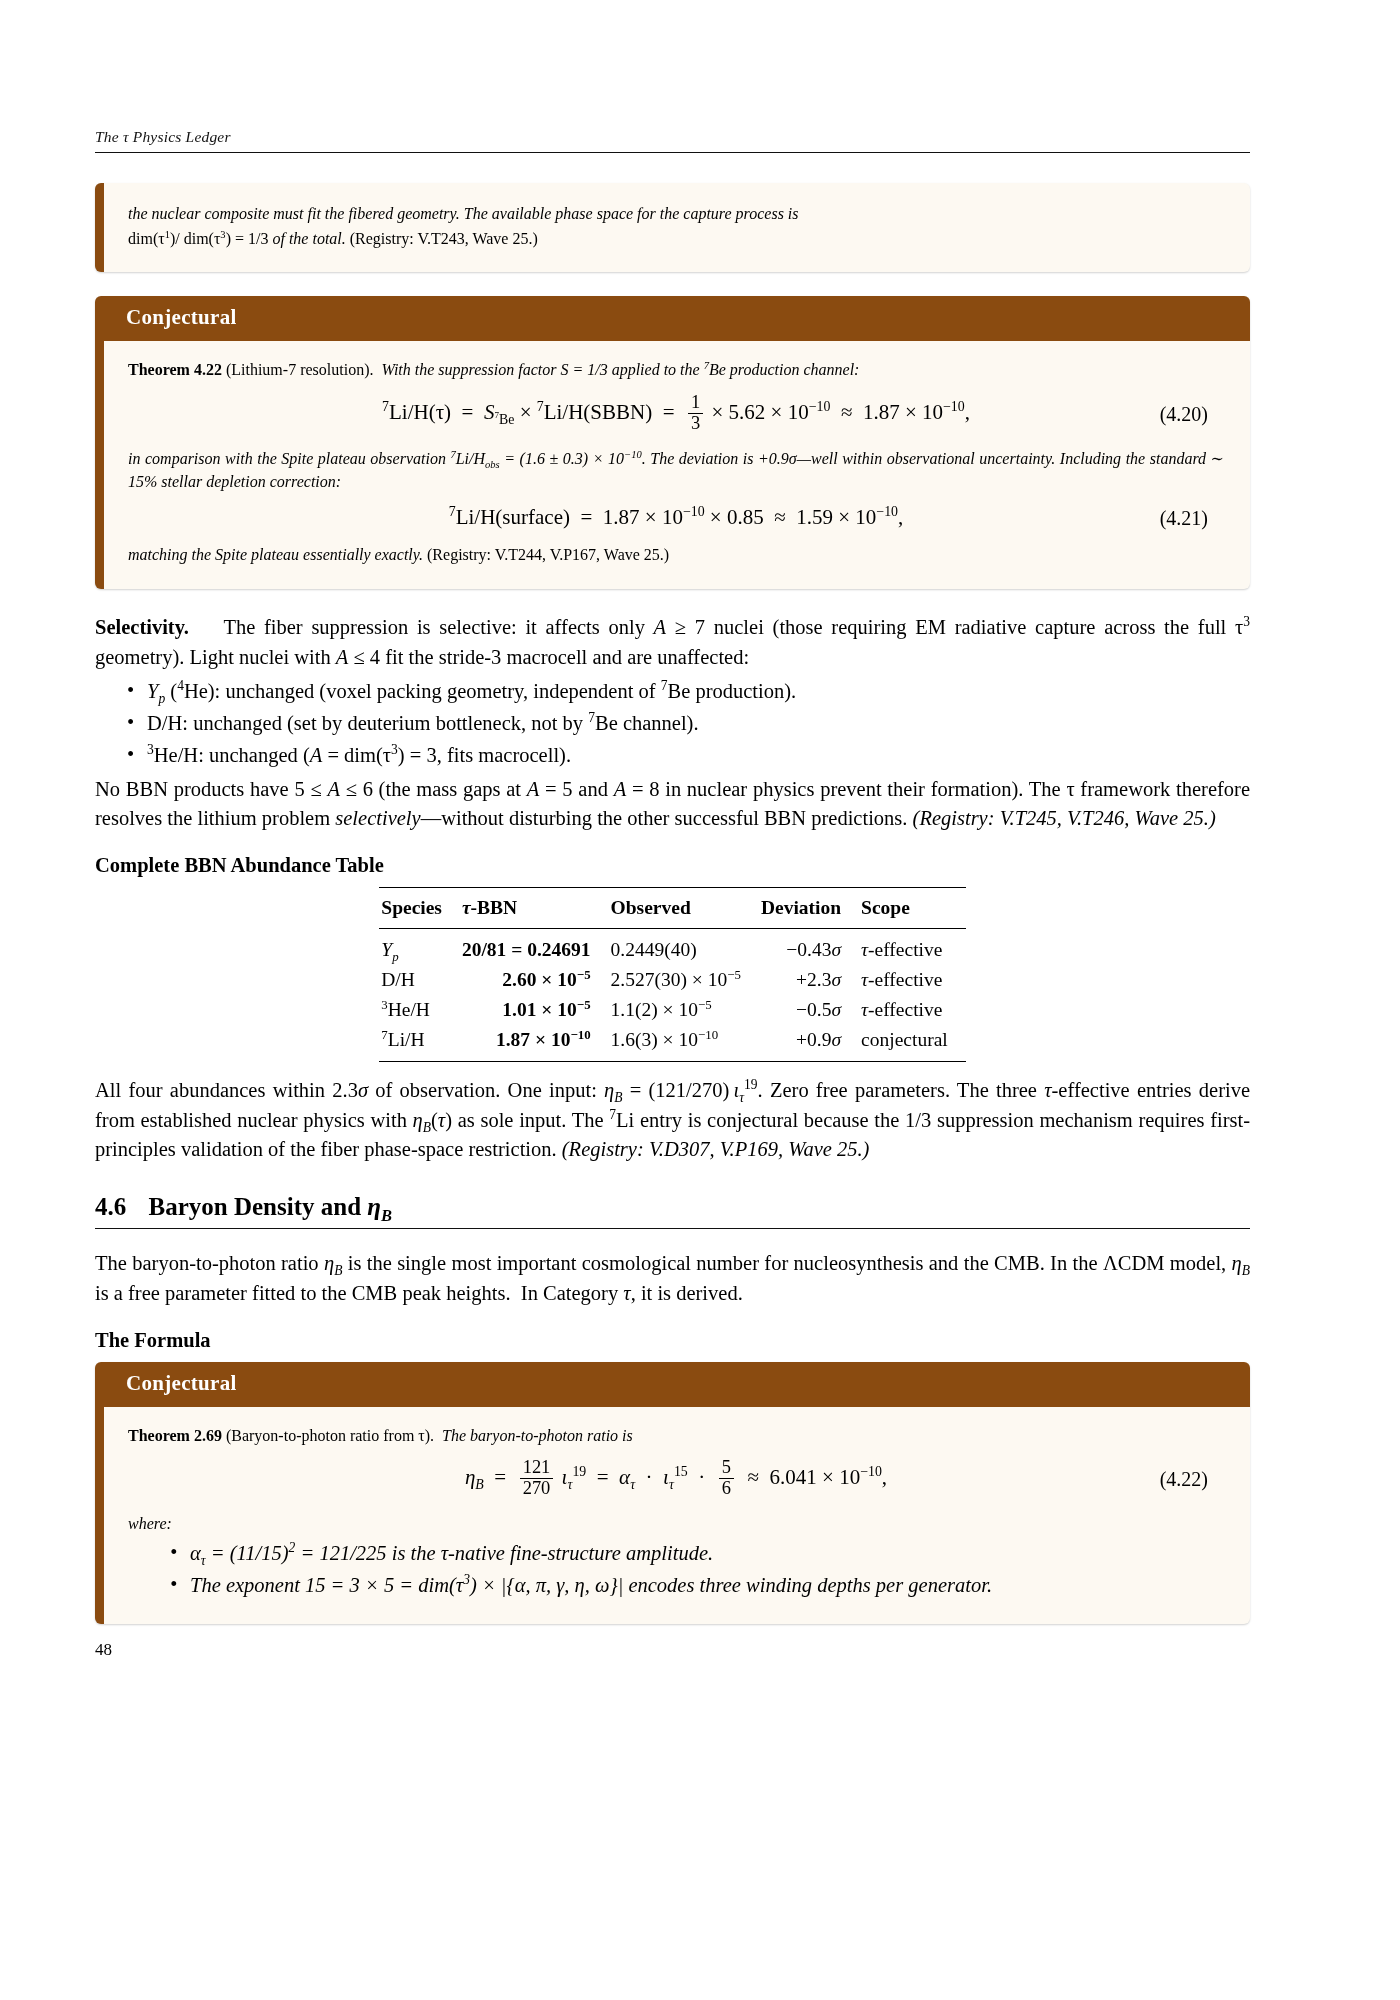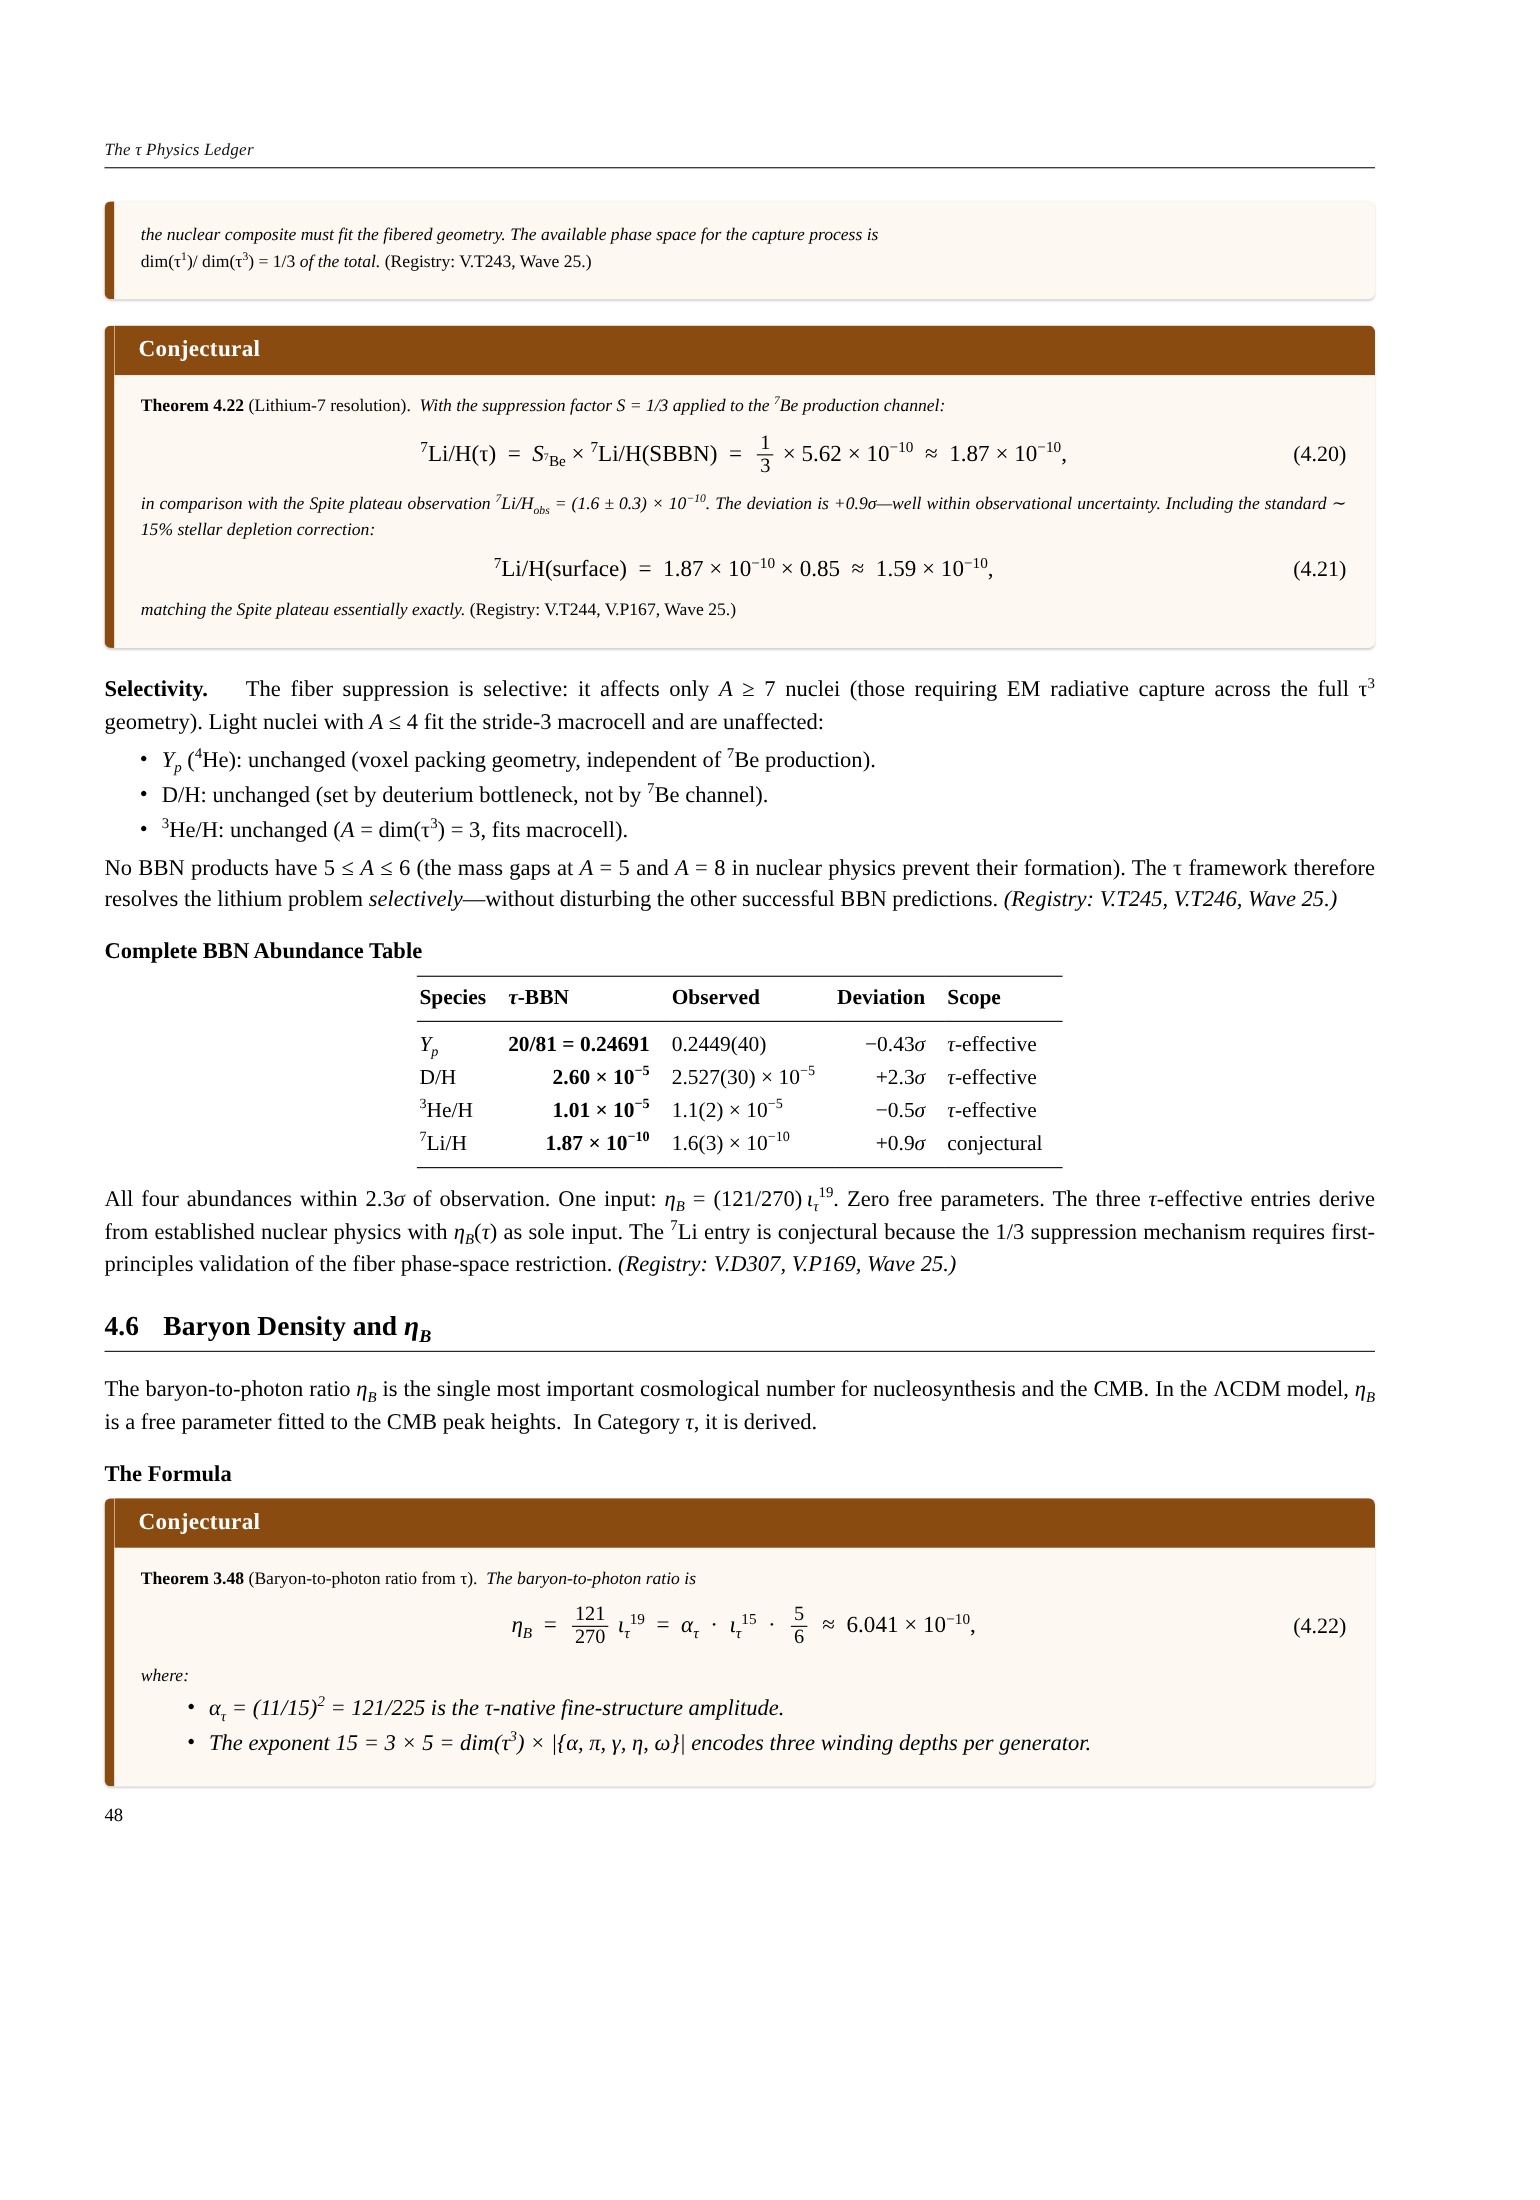--- a/index.html
+++ b/index.html
@@ -83,21 +83,21 @@
   .bd { font-weight: bold; }
 
   .eq-block {
     text-align: center;
     margin: 12px 0 14px 0;
     position: relative;
     font-size: 21px;
   }
   .eq-tag {
     position: absolute;
-    right: 0;
+    right: 16px;
     top: 50%;
     transform: translateY(-50%);
     font-size: 20px;
   }
   .frac {
     display: inline-block;
     vertical-align: middle;
     text-align: center;
     font-size: 0.88em;
     line-height: 1.05;
@@ -335,21 +335,21 @@
     <p class="para">
       The baryon-to-photon ratio <span class="it">η</span><sub><span class="it">B</span></sub> is the single most important cosmological number for nucleosynthesis and the CMB. In the ΛCDM model, <span class="it">η</span><sub><span class="it">B</span></sub> is a free parameter fitted to the CMB peak heights.&nbsp; In Category <span class="it">τ</span>, it is derived.
     </p>
 
     <div class="subhead">The Formula</div>
 
     <div class="callout titled">
       <div class="callout-title">Conjectural</div>
       <div class="callout-body">
         <div class="line">
-          <span class="bd">Theorem 3.48</span>
+          <span class="bd">Theorem 2.69</span>
           <span>(Baryon-to-photon ratio from τ).</span>&nbsp;
           <span class="it">The baryon-to-photon ratio is</span>
         </div>
 
         <div class="eq-block">
           <span><span class="it">η</span><sub><span class="it">B</span></sub></span>
           &nbsp;=&nbsp;
           <span class="frac">
             <span class="num">121</span>
             <span class="den">270</span>

